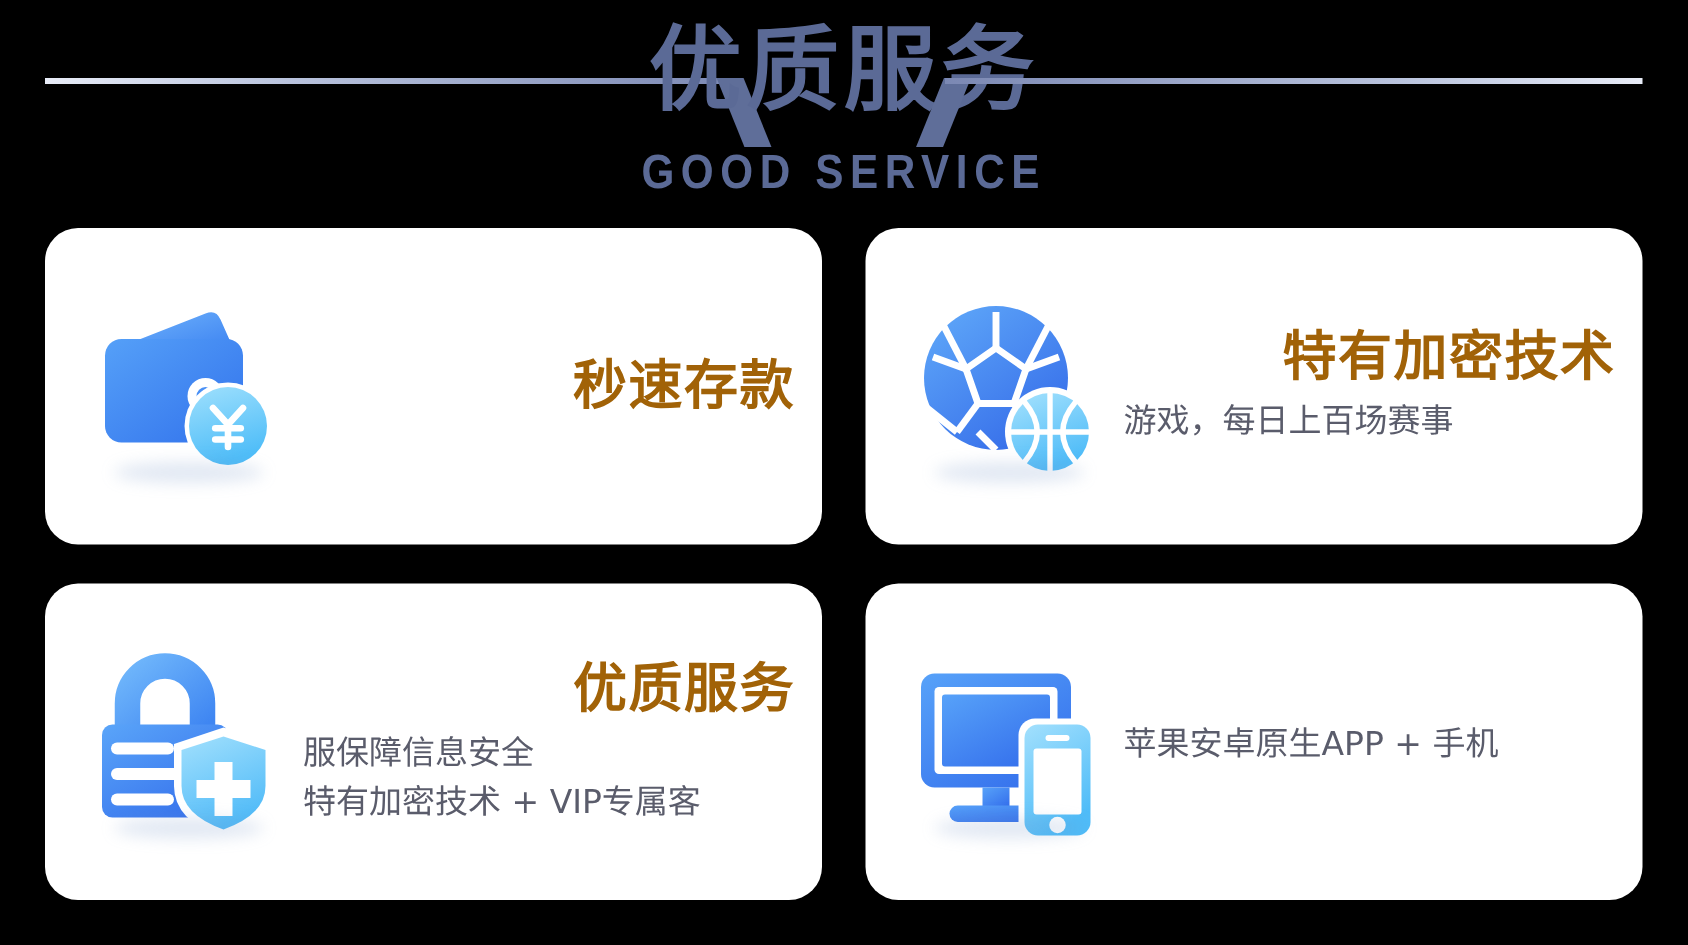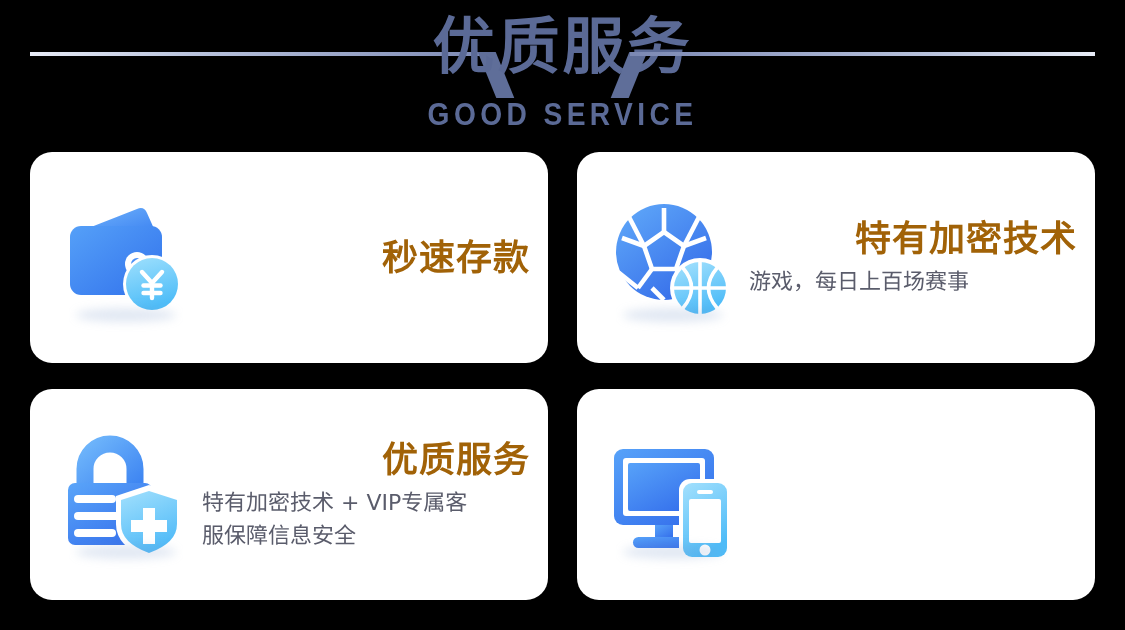--- a/index.html
+++ b/index.html
@@ -277,22 +277,22 @@
           <rect x="14" y="100" width="42" height="8" rx="4"></rect>
         </g>
         <path d="M89 56 L122 67 V95 Q122 118 89 130 Q56 118 56 95 V67 Z" fill="#ffffff"></path>
         <path d="M89 62 L117 71 V95 Q117 114 89 124 Q61 114 61 95 V71 Z" fill="url(#g-shield)"></path>
         <path d="M83 79 h12 v12 h12 v12 h-12 v12 h-12 v-12 h-12 v-12 h12 z" fill="#ffffff"></path>
       </svg>
     </div>
     <div class="card-text">
       <div class="card-title">优质服务</div>
       <div class="card-desc">
+        <div>服保障信息安全</div>
         <div>特有加密技术 + VIP专属客</div>
-        <div>服保障信息安全</div>
       </div>
     </div>
   </div>
 
   <div class="card">
     <div class="card-icon">
       <div class="icon-shadow"></div>
       <svg width="132" height="132" viewBox="0 0 132 132">
         <defs>
           <linearGradient id="g-mon" x1="0" y1="0" x2="0.8" y2="1">
@@ -311,17 +311,18 @@
         <rect x="26" y="108" width="62" height="11" rx="5.5" fill="url(#g-mon)"></rect>
         <rect x="72" y="50" width="52" height="82" rx="11" fill="#ffffff"></rect>
         <rect x="76" y="54" width="44" height="74" rx="9" fill="url(#g-phone)"></rect>
         <rect x="90" y="61" width="16" height="4" rx="2" fill="#ffffff"></rect>
         <rect x="82" y="70" width="32" height="44" rx="2" fill="#ffffff"></rect>
         <circle cx="98" cy="121" r="5.5" fill="#ffffff"></circle>
       </svg>
     </div>
     <div class="card-text">
       <div class="card-desc">
+        <div>苹果安卓原生APP + 手机</div>
       </div>
     </div>
   </div>
 
 </div>
 
 </body></html>

